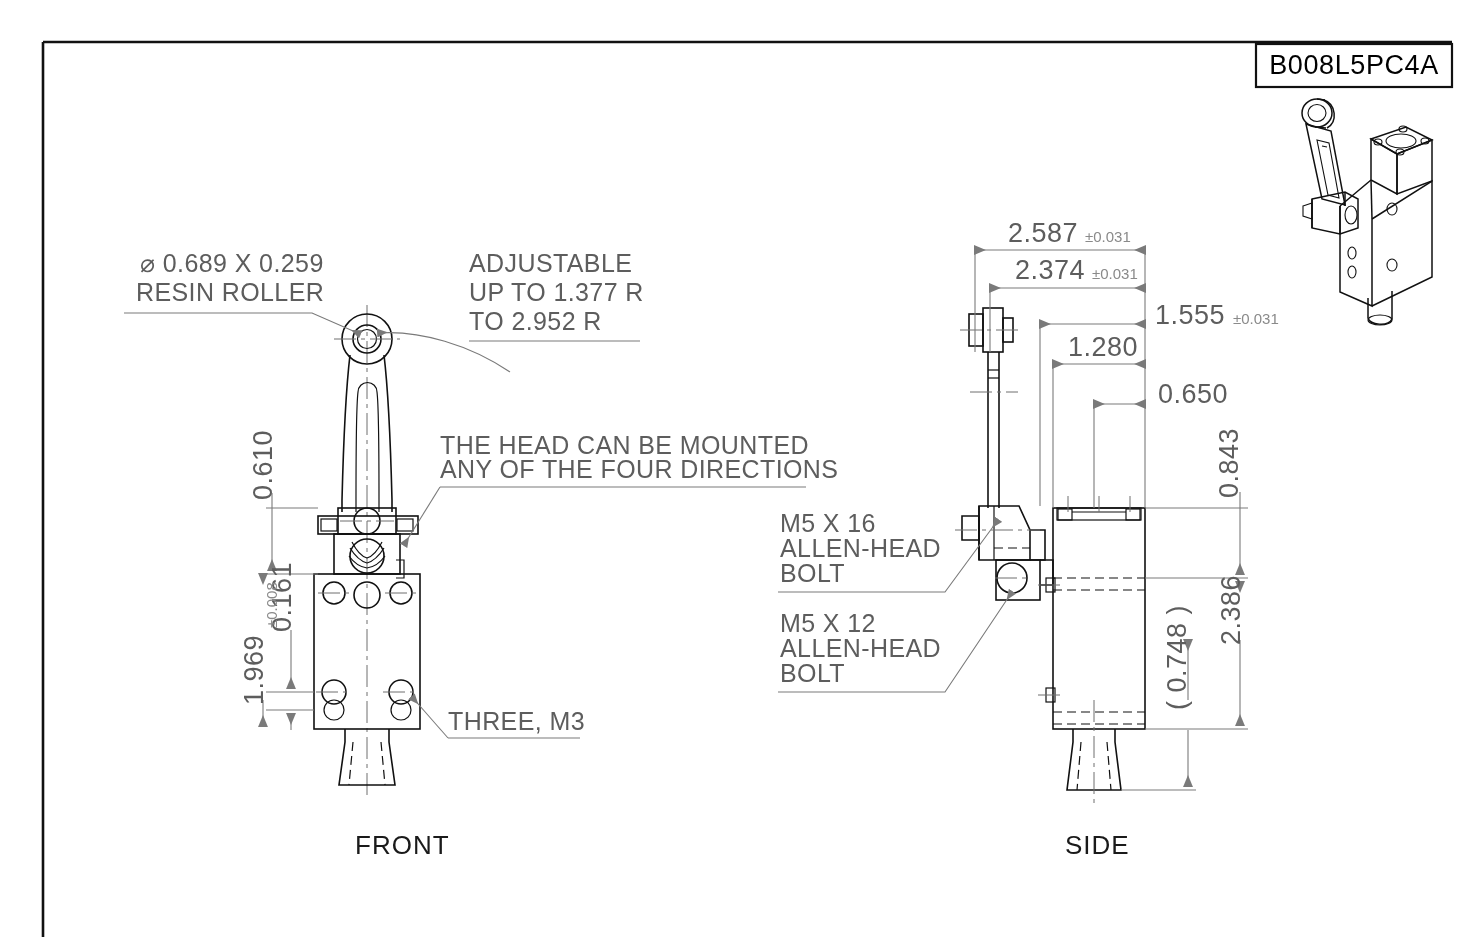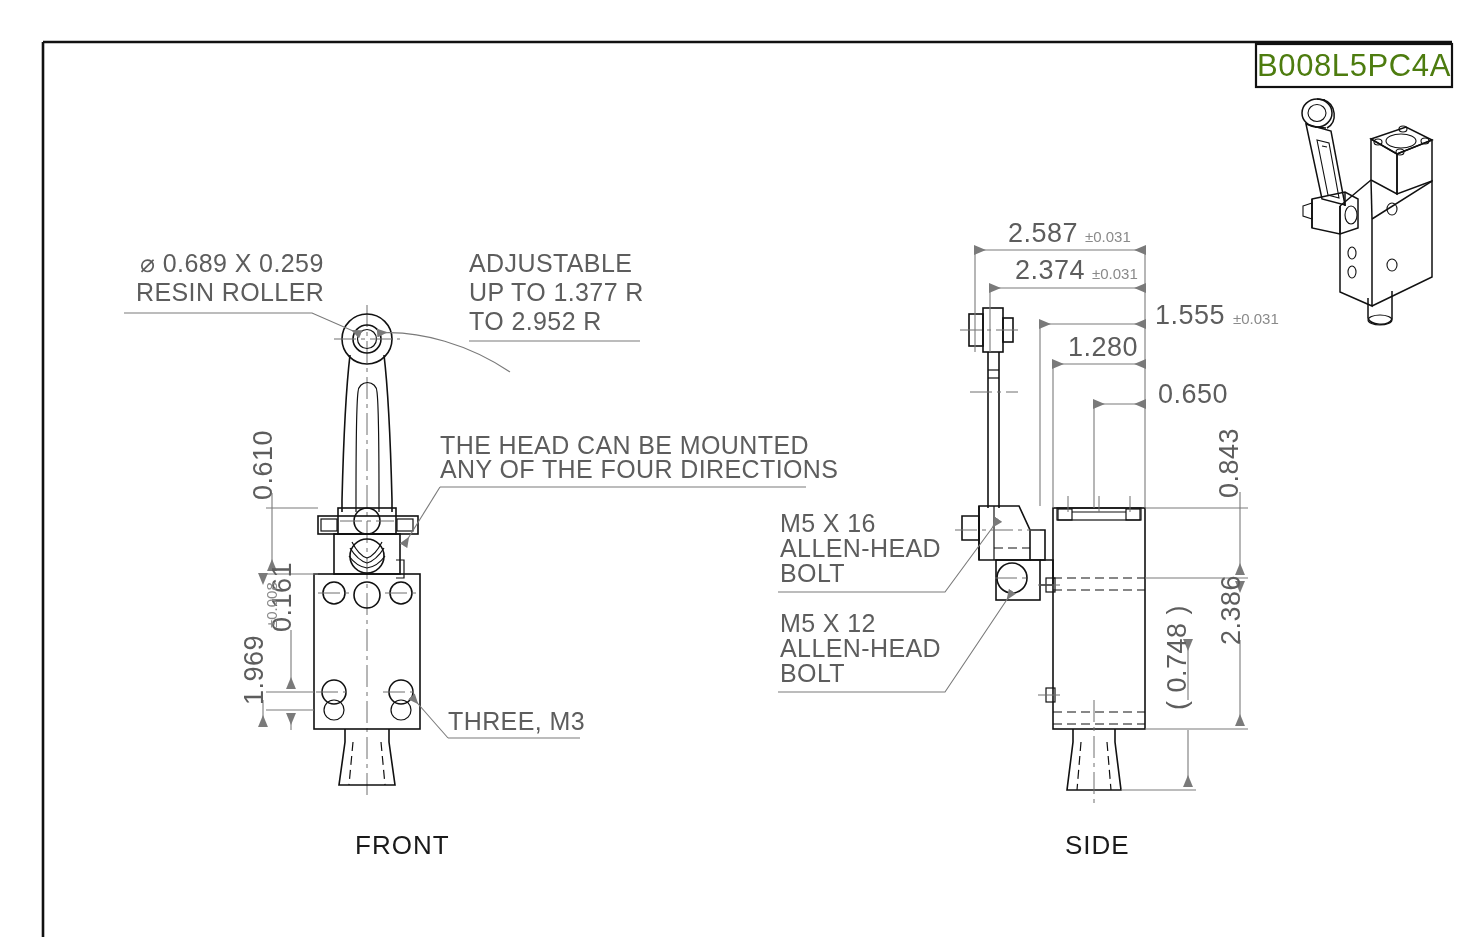--- a/index.html
+++ b/index.html
@@ -344,16 +344,16 @@
       <ellipse class="iso-thin" cx="1392" cy="265" rx="5" ry="6"></ellipse>
 
       <path class="iso" d="M1368,298 L1368,318 C1370,325 1388,327 1392,319 L1392,291"></path>
       <ellipse class="iso-thin" cx="1380" cy="320" rx="12" ry="5"></ellipse>
     </g>
 
   </svg>
 
   <div style="position:absolute; left:1256px; top:44px; width:196px; height:43px;
               display:flex; align-items:center; justify-content:center;">
-    <span style="font-family:'Liberation Sans',sans-serif; font-size:31px; color:#4d7c0f; letter-spacing:0.6px;">B008L5PC4A</span>
+    <span style="font-family:'Liberation Sans',sans-serif; font-size:27px; color:#000000; letter-spacing:0.6px;">B008L5PC4A</span>
   </div>
 
 </div>
 
 </body></html>

